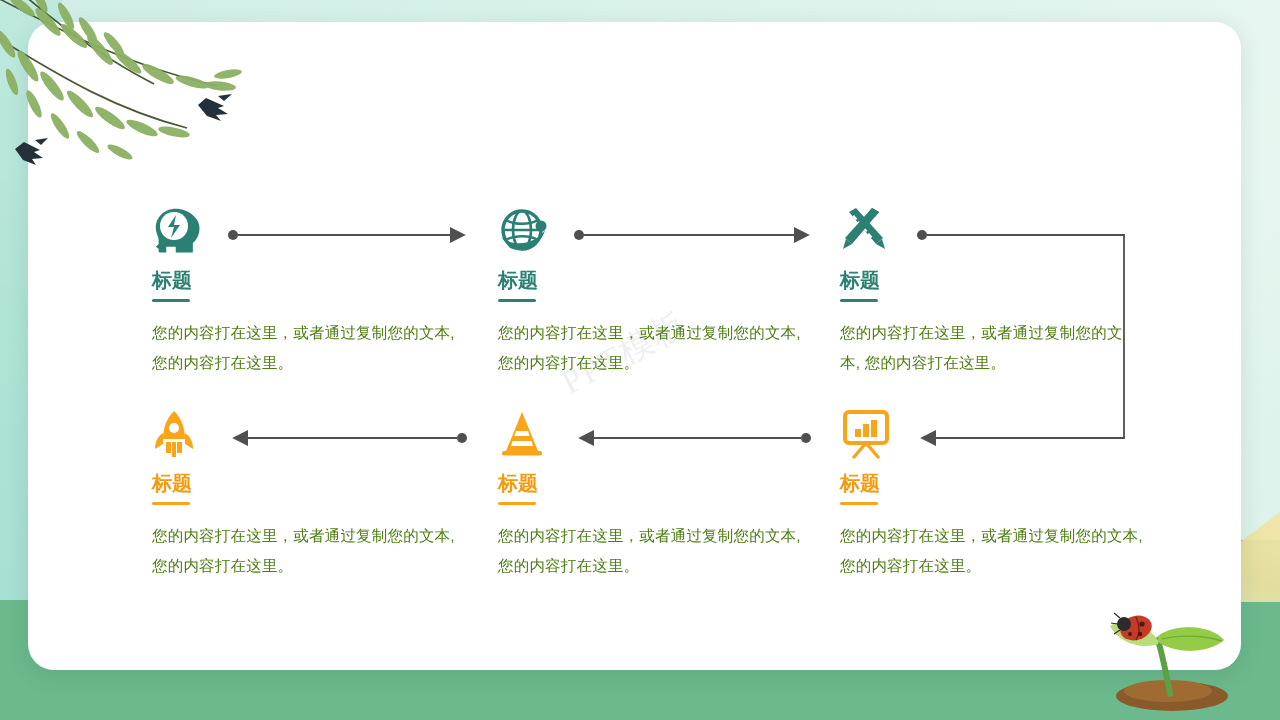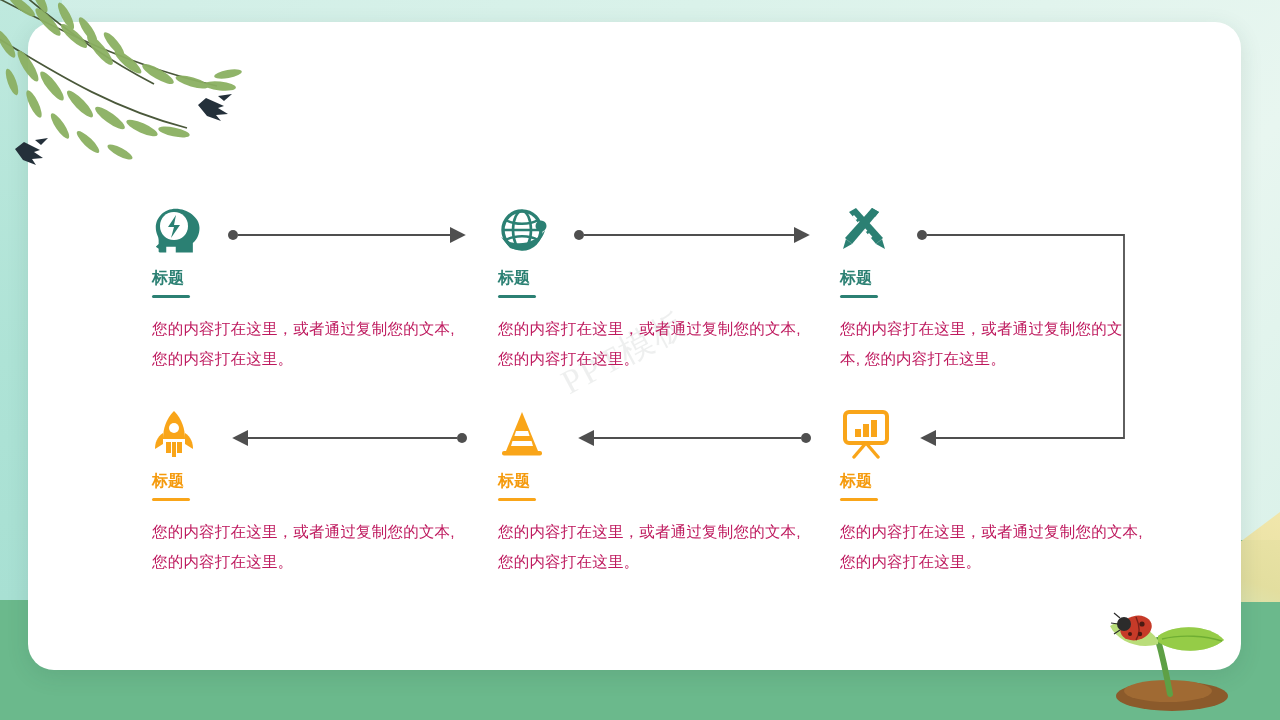--- a/index.html
+++ b/index.html
@@ -56,27 +56,27 @@
   }
 
   
   .grid{position:absolute;left:0;top:0;width:1280px;height:720px;}
 
   .cell{position:absolute;width:320px;}
   .cell .icon-wrap{height:56px;display:flex;align-items:flex-end;}
   .cell .icon-wrap svg{display:block;}
   .cell-title{
     margin-top:14px;
-    font-size:16px;font-weight:bold;line-height:1;
+    font-size:20px;font-weight:bold;line-height:1;
     font-family:"Liberation Sans","DejaVu Sans",sans-serif;
   }
   .cell-rule{width:38px;height:3px;margin-top:9px;border-radius:2px;}
   .cell-body{
     margin-top:16px;
-    font-size:15.5px;line-height:1.95;color:#be185d;
+    font-size:15.5px;line-height:1.95;color:#4d7c0f;
     font-family:"Liberation Sans","DejaVu Sans",sans-serif;
     letter-spacing:.2px;
   }
   .teal .cell-title{color:#2b8073;}
   .teal .cell-rule{background:#2b8073;}
   .orange .cell-title{color:#f59a0c;}
   .orange .cell-rule{background:#f9a519;}
 
   
   .c1{left:152px;top:200px;}

